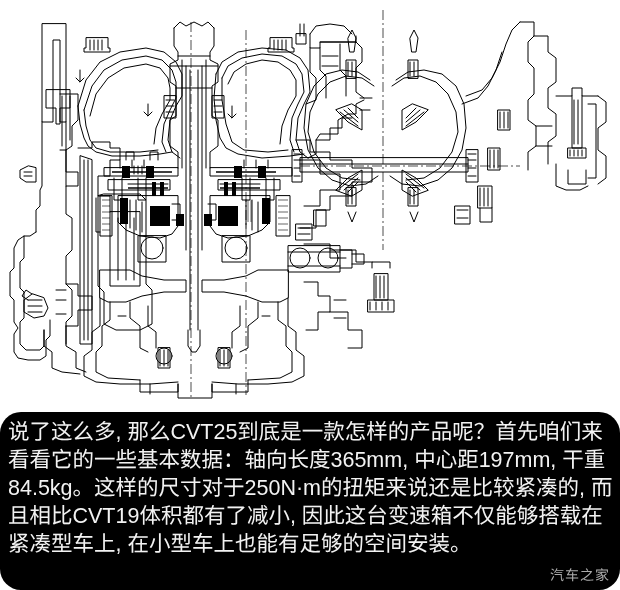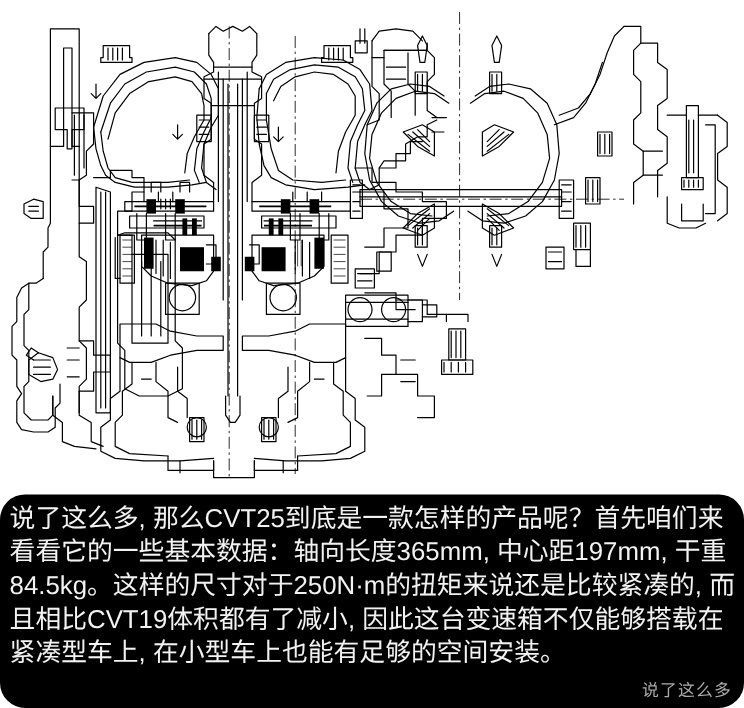--- a/index.html
+++ b/index.html
@@ -417,16 +417,16 @@
         <path class="ln" d="M208,204 L216,204 L216,220 L208,220"></path>
         <path class="fb" d="M176,214 L184,214 L184,226 L176,226 Z"></path>
         <path class="fb" d="M204,214 L212,214 L212,226 L204,226 Z"></path>
       </g>
 
     </svg>
   </div>
 
   <div id="caption-band">
     <div id="caption-text">说了这么多, 那么CVT25到底是一款怎样的产品呢？首先咱们来看看它的一些基本数据：轴向长度365mm, 中心距197mm, 干重84.5kg。这样的尺寸对于250N·m的扭矩来说还是比较紧凑的, 而且相比CVT19体积都有了减小, 因此这台变速箱不仅能够搭载在紧凑型车上, 在小型车上也能有足够的空间安装。</div>
-    <div id="watermark">说了这么多</div>
+    <div id="watermark">汽车之家</div>
   </div>
 
 </div>
 
 </body></html>

